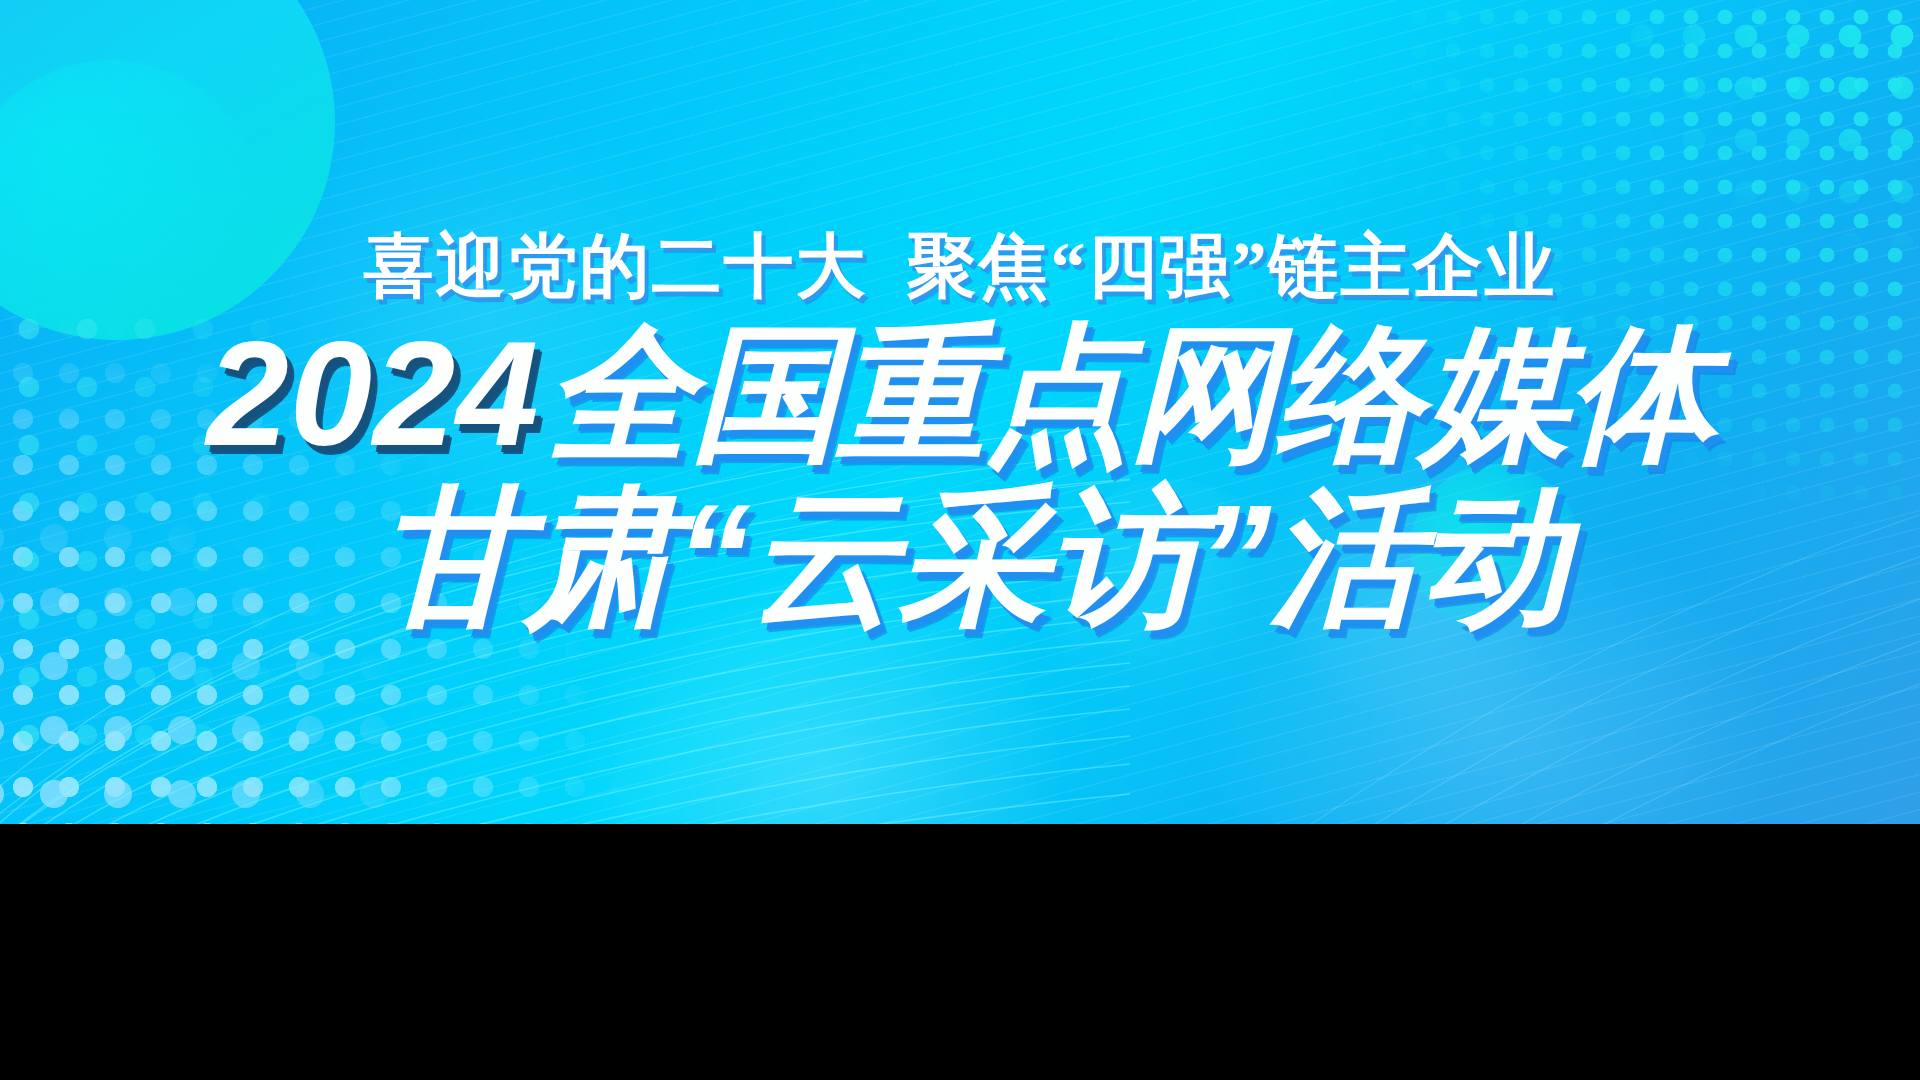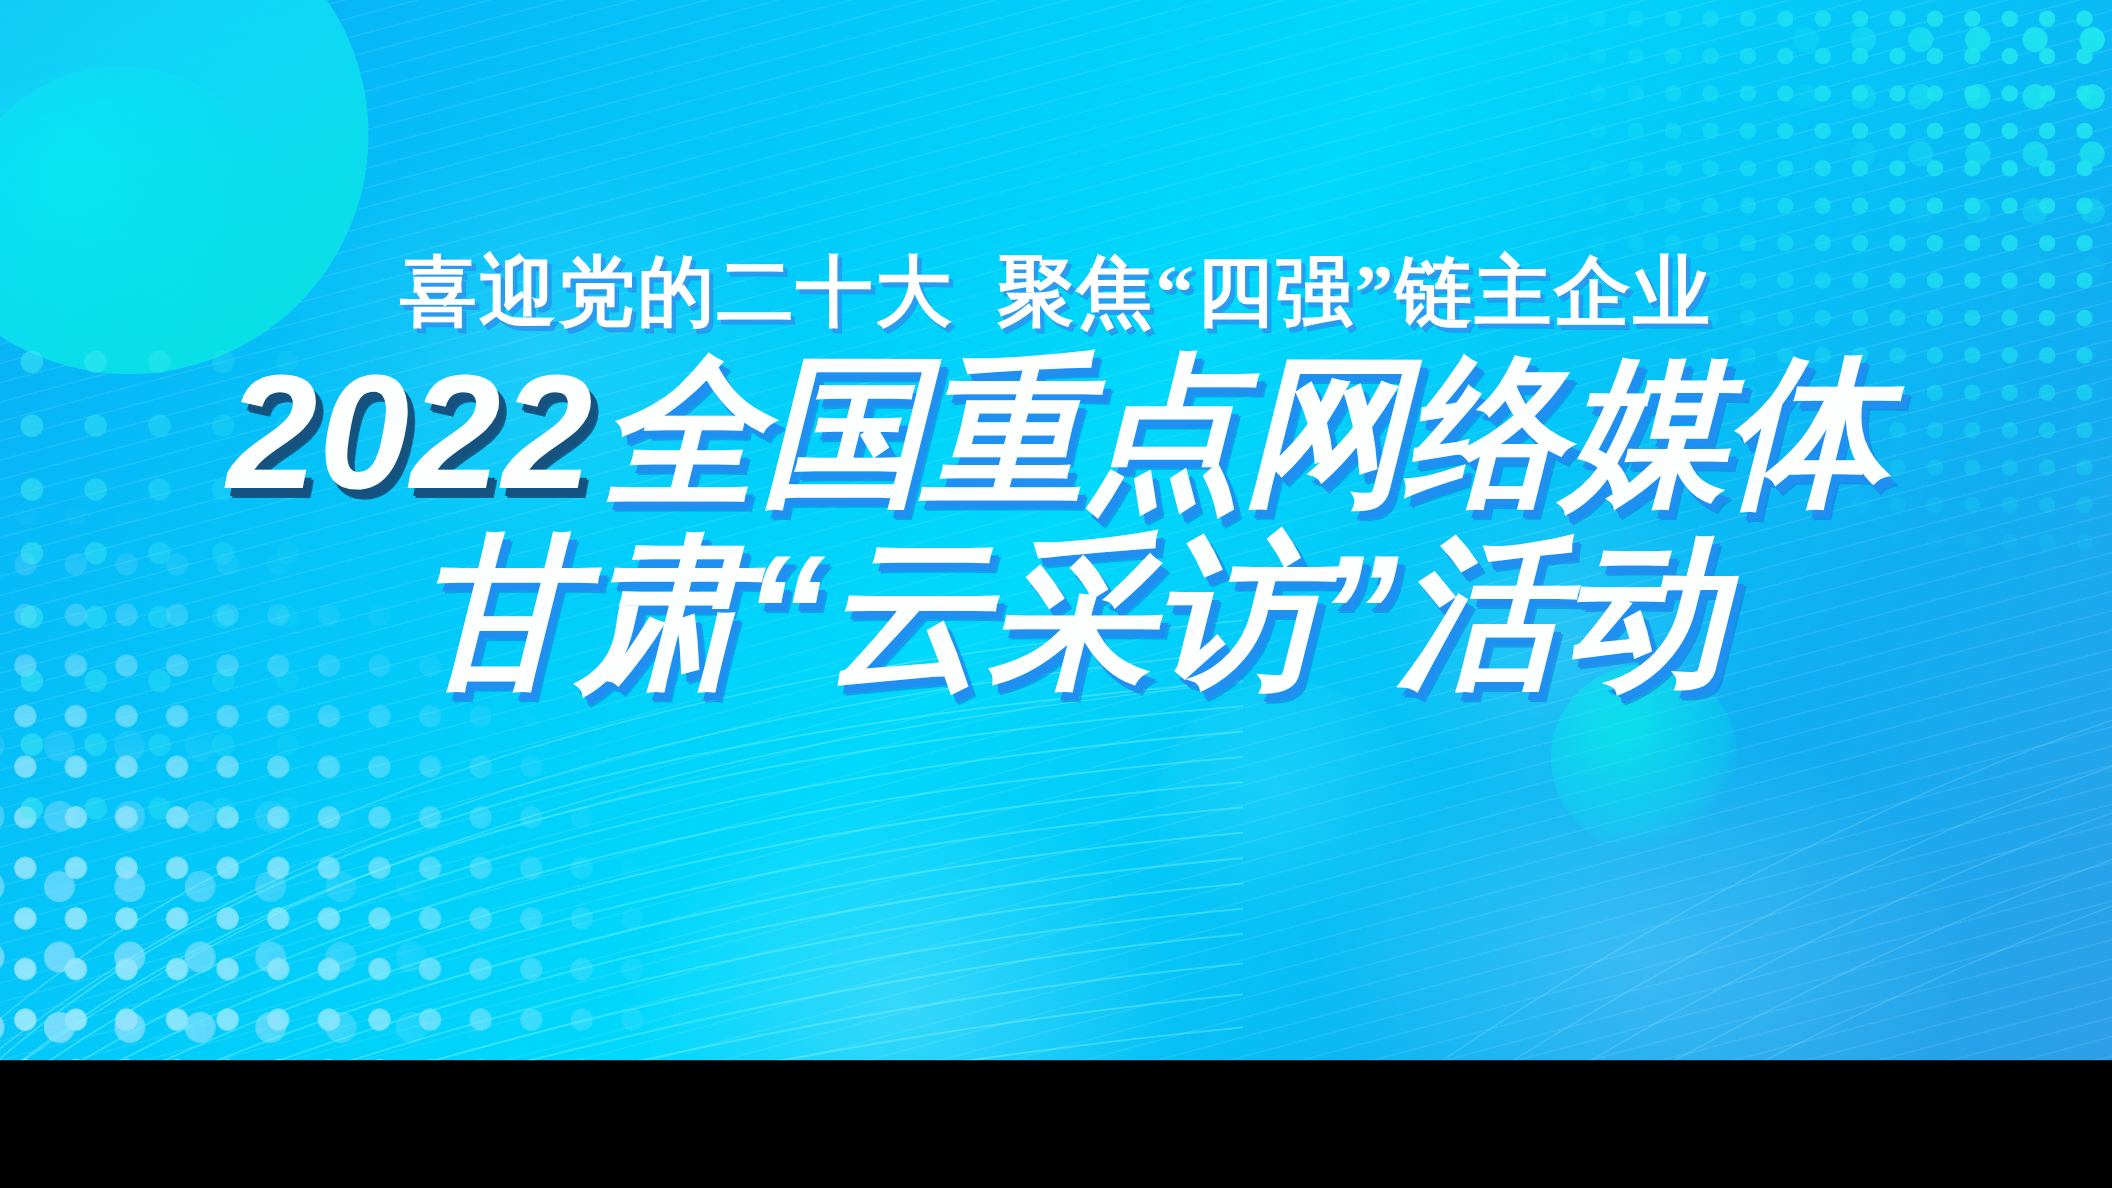--- a/index.html
+++ b/index.html
@@ -3,21 +3,21 @@
 <meta charset="utf-8">
 <style>
   html, body {
     margin: 0;
     padding: 0;
     background: #000;
   }
   #poster {
     position: relative;
     width: 1920px;
-    height: 964px;
+    height: 824px;
     overflow: hidden;
     font-family: "Liberation Sans", sans-serif;
     background: linear-gradient(128deg,
         #0aa8f5 0%,
         #06bdf8 18%,
         #00d0fb 38%,
         #00d8fc 50%,
         #04c6f8 64%,
         #10aef2 80%,
         #2f9fe8 100%);
@@ -233,18 +233,18 @@
     <div class="glow glow-b"></div>
     <div class="glow glow-c"></div>
     <div class="glow glow-d"></div>
     <div class="glow bubble-e"></div>
     <div class="glow bubble-f"></div>
   </div>
 
   <div class="content">
     <div class="subtitle">喜迎党的二十大  聚焦“四强”链主企业</div>
 
-    <div class="title-line title-1"><span class="year">2022</span><span>全国重点网络媒体</span></div>
+    <div class="title-line title-1"><span class="year">2024</span><span>全国重点网络媒体</span></div>
 
     <div class="title-line title-2">甘肃“云采访”活动</div>
   </div>
 
 </div>
 
 </body></html>

